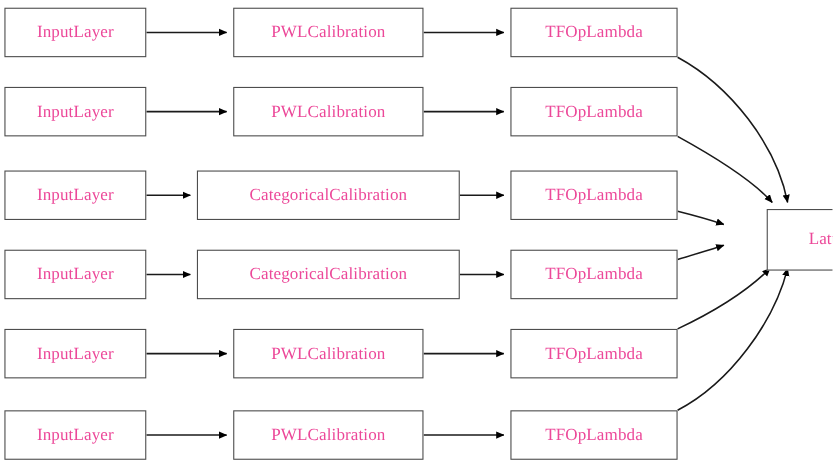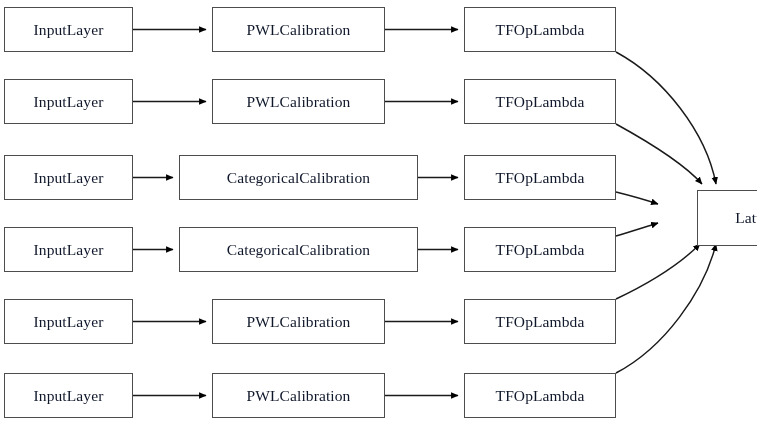--- a/index.html
+++ b/index.html
@@ -28,21 +28,21 @@
   }
   .node {
     position: absolute;
     box-sizing: border-box;
     background: #ffffff;
     border: 1.4px solid #4d4d4d;
     display: flex;
     align-items: center;
     justify-content: center;
     font-size: 15.5px;
-    color: #0f172a;
+    color: #ec4899;
     line-height: 1;
     white-space: nowrap;
     z-index: 2;
   }
   .node-label {
     display: block;
     letter-spacing: 0.1px;
   }
 </style>
 </head>

